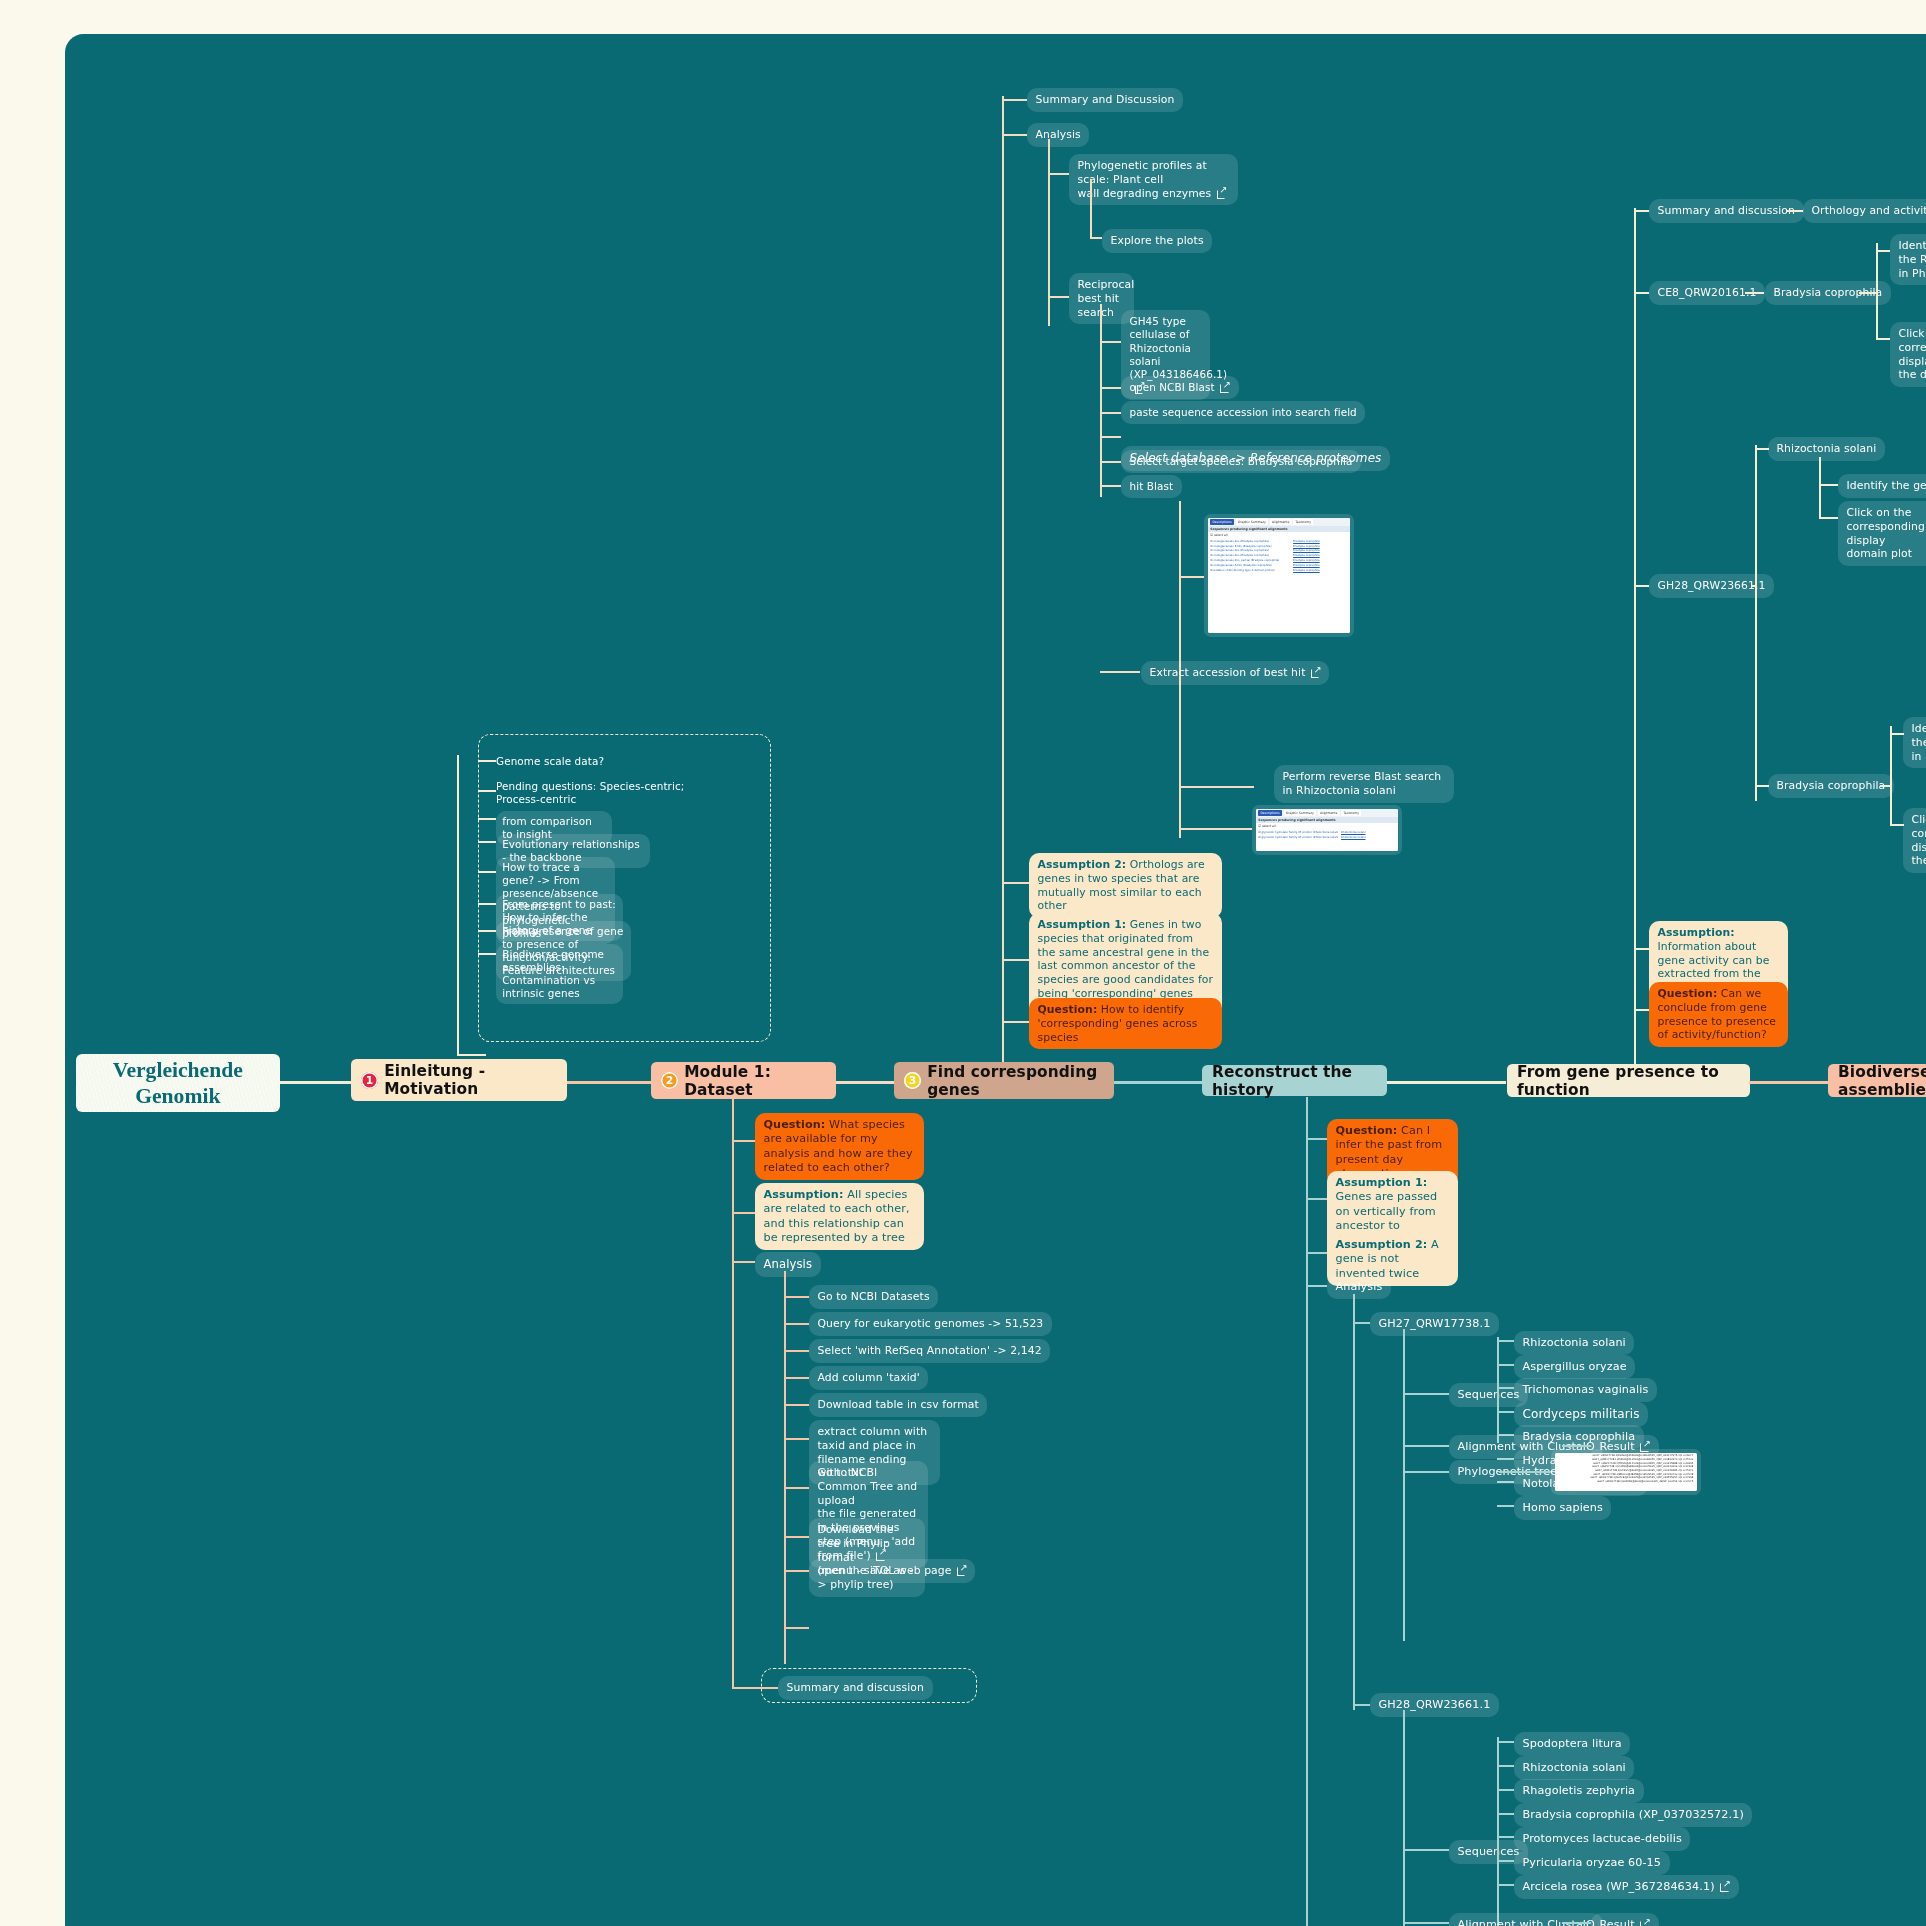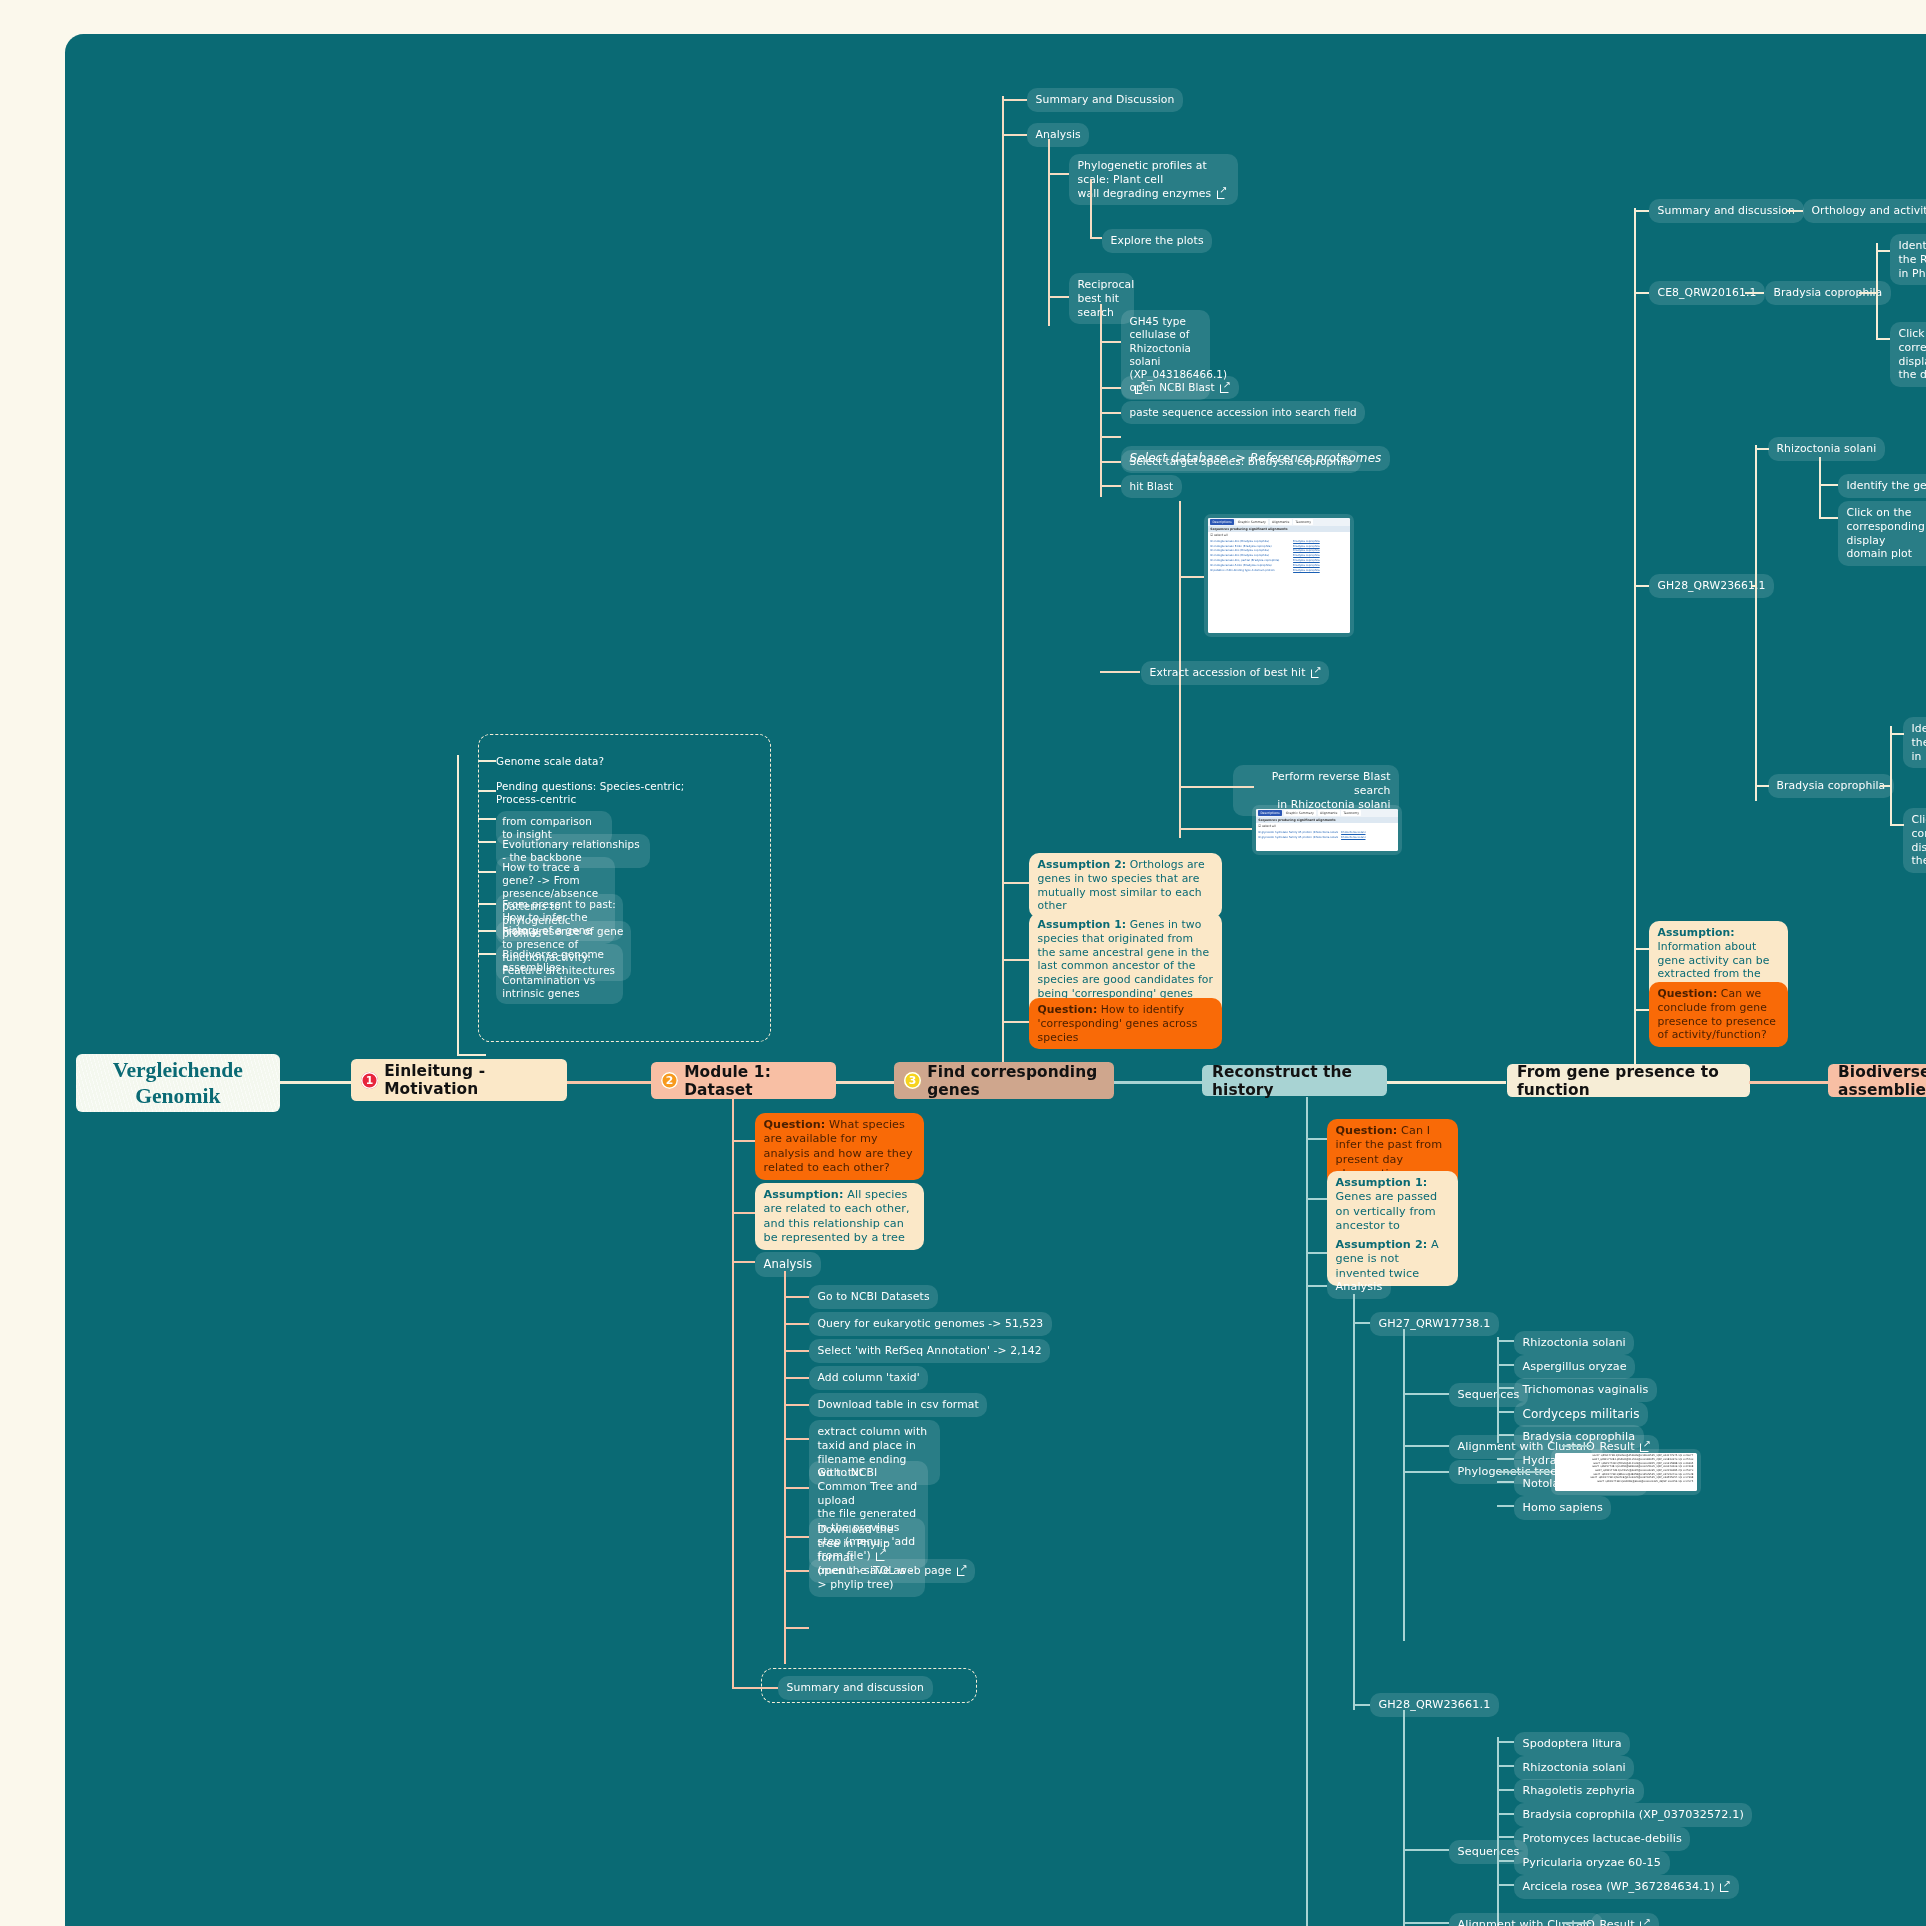--- a/index.html
+++ b/index.html
@@ -254,21 +254,21 @@
             <div class="tiny" style="flex:1;color:#1a5fb4;text-decoration:underline;font-size:2.7px;">Bradysia coprophila</div>
           </div>
           <div style="display:flex;gap:3.1px;padding:0.4px 0;">
             <div class="tiny" style="flex:0 0 58%;color:#1a5fb4;text-decoration:underline;font-size:2.7px;white-space:nowrap;overflow:hidden;">☑ putative chitin-binding type-3 domain protein</div>
             <div class="tiny" style="flex:1;color:#1a5fb4;text-decoration:underline;font-size:2.7px;">Bradysia coprophila</div>
           </div>
         </div>
       </div>
     </div>
     <div class="conn " style="left:1114px;top:542px;width:25px;height:1.9px;"></div>
-    <div class="node n" style="left:1168px;top:731px;width:166px;font-size:10.8px;text-align:right;">Perform reverse Blast search
+    <div class="node n" style="left:1209px;top:731px;width:180px;font-size:10.8px;">Perform reverse Blast search
 in Rhizoctonia solani</div>
     <div class="conn " style="left:1114px;top:752px;width:75px;height:1.9px;"></div>
     <div class="shot" style="left:1187px;top:771px;width:150px;height:50px;">
       <div class="inner">
         <div style="display:flex;gap:1.5px;padding:1.5px 2.3px 0.8px 2.3px;background:#eef3f8;">
           <div class="tiny" style="padding:0.8px 2.3px;background:#2b57b5;color:#fff;border-radius:0.8px;font-size:3.1px;">Descriptions</div>
           <div class="tiny" style="padding:0.8px 2.3px;background:#fff;color:#333;border-radius:0.8px;font-size:3.1px;">Graphic Summary</div>
           <div class="tiny" style="padding:0.8px 2.3px;background:#fff;color:#333;border-radius:0.8px;font-size:3.1px;">Alignments</div>
           <div class="tiny" style="padding:0.8px 2.3px;background:#fff;color:#333;border-radius:0.8px;font-size:3.1px;">Taxonomy</div>
         </div>

